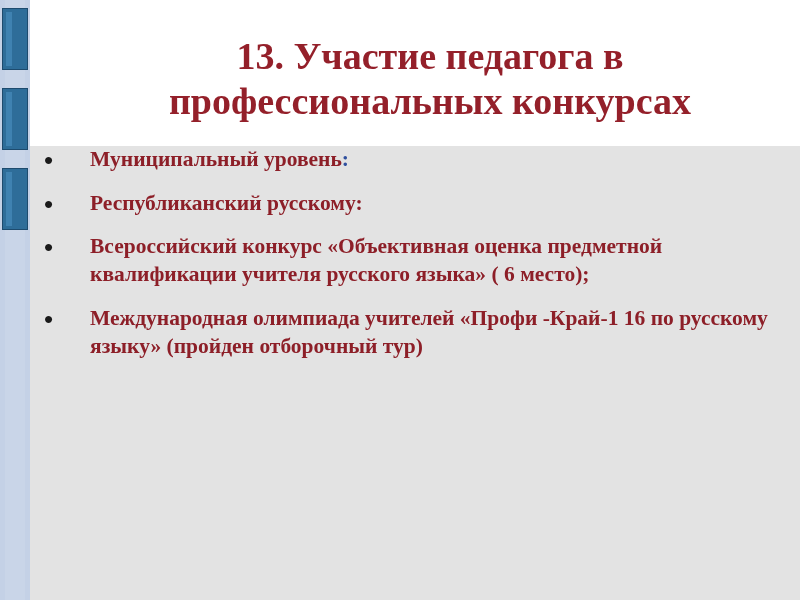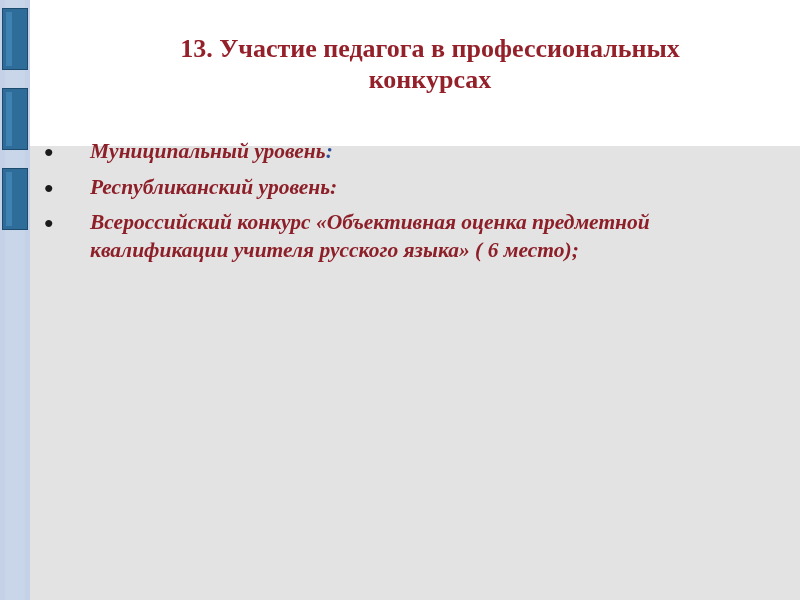--- a/index.html
+++ b/index.html
@@ -78,47 +78,46 @@
   }
   
   .title {
     position: absolute;
     left: 120px;
     top: 34px;
     width: 620px;
     text-align: center;
     font-family: "Liberation Serif", serif;
     font-weight: bold;
-    font-size: 26px;
+    font-size: 38px;
     line-height: 1.18;
     color: #94202a;
   }
   
   .content {
     position: absolute;
     left: 38px;
     top: 130px;
     width: 730px;
   }
   ul.bullets {
     list-style: none;
     margin: 0;
     padding: 0;
   }
   ul.bullets > li {
     position: relative;
     padding-left: 52px;
-    margin: 8px 0 1px 0;
+    margin: 16px 0 1px 0;
     font-family: "Liberation Serif", serif;
     font-weight: bold;
     font-size: 21.5px;
     line-height: 1.29;
     color: #8d1f28;
     text-indent: 0;
-    font-style: italic;
   }
   ul.bullets > li::before {
     content: "\2022";
     position: absolute;
     left: 6px;
     top: -2px;
     font-size: 26px;
     line-height: 1.29;
     color: #1a1a1a;
     font-family: "Liberation Serif", serif;
@@ -146,18 +145,19 @@
   </div>
   <div class="rail-tab t3">
     <div class="tab-hl"></div>
   </div>
 
   <div class="title">13. Участие педагога в профессиональных конкурсах</div>
 
   <div class="content">
     <ul class="bullets">
       <li><span>Муниципальный уровень</span><span class="colon-accent">:</span></li>
-      <li><span>Республиканский уровень:</span></li>
+      <li><span>Республиканский русскому:</span></li>
       <li><span>Всероссийский конкурс «Объективная оценка предметной квалификации учителя русского языка» ( 6 место);</span></li>
+      <li><span> Международная олимпиада учителей «Профи -Край-1 16 по русскому языку» (пройден отборочный тур)</span></li>
     </ul>
   </div>
 
 </div>
 
 </body></html>

